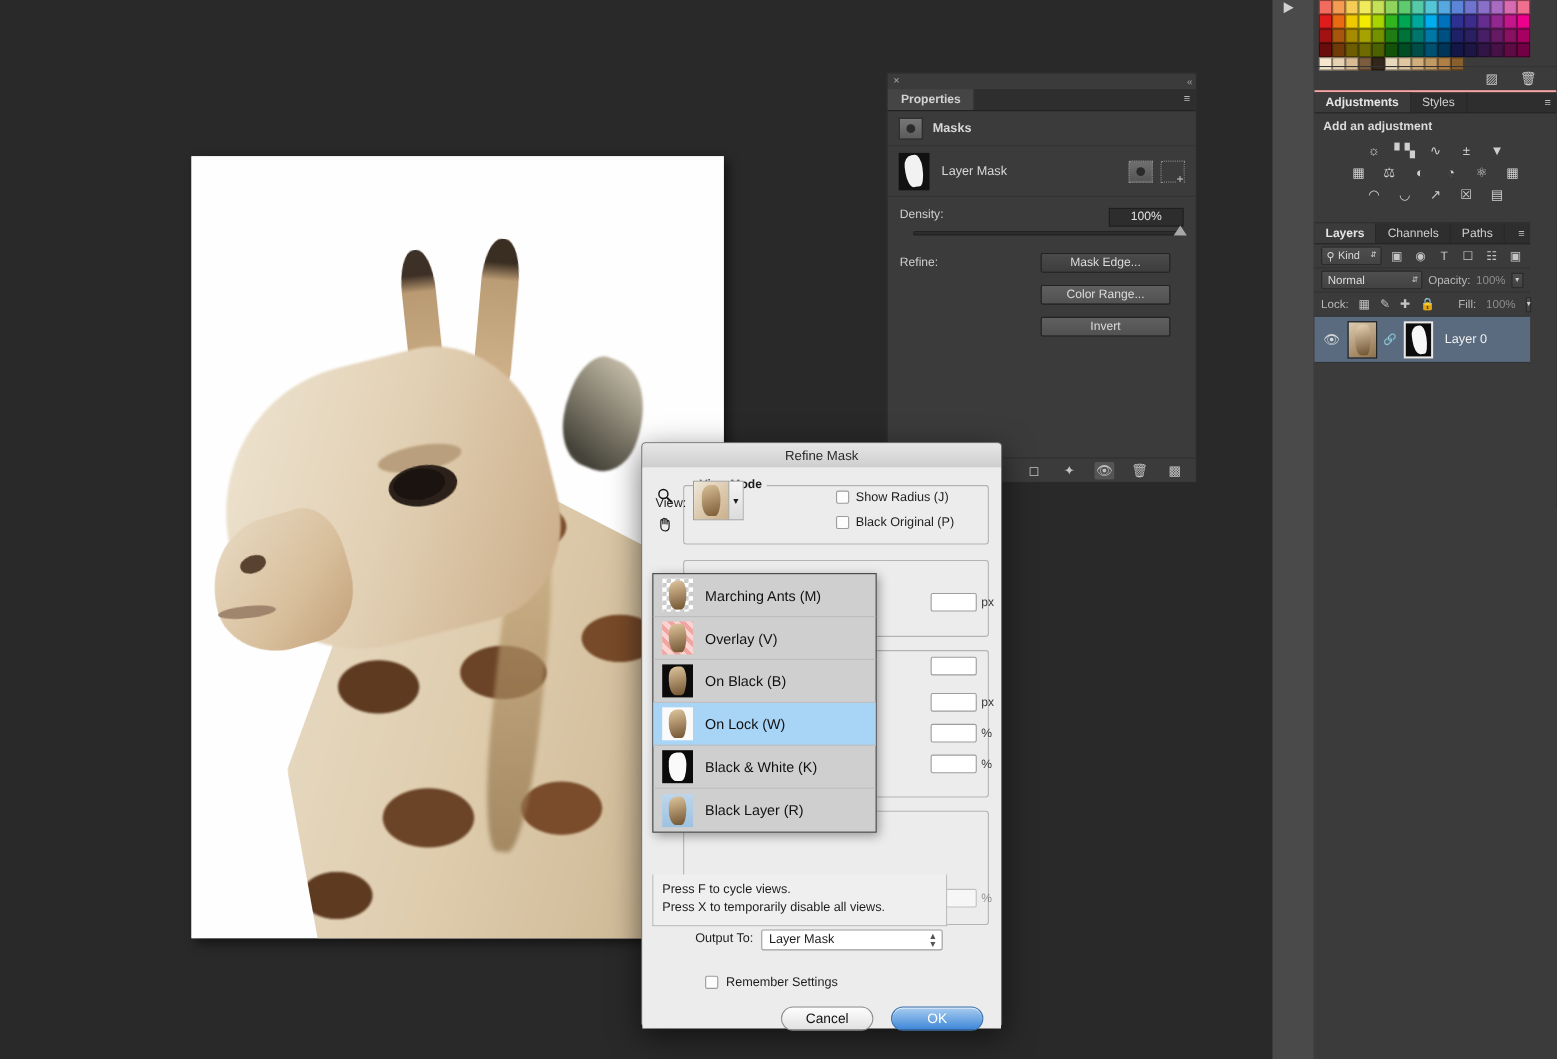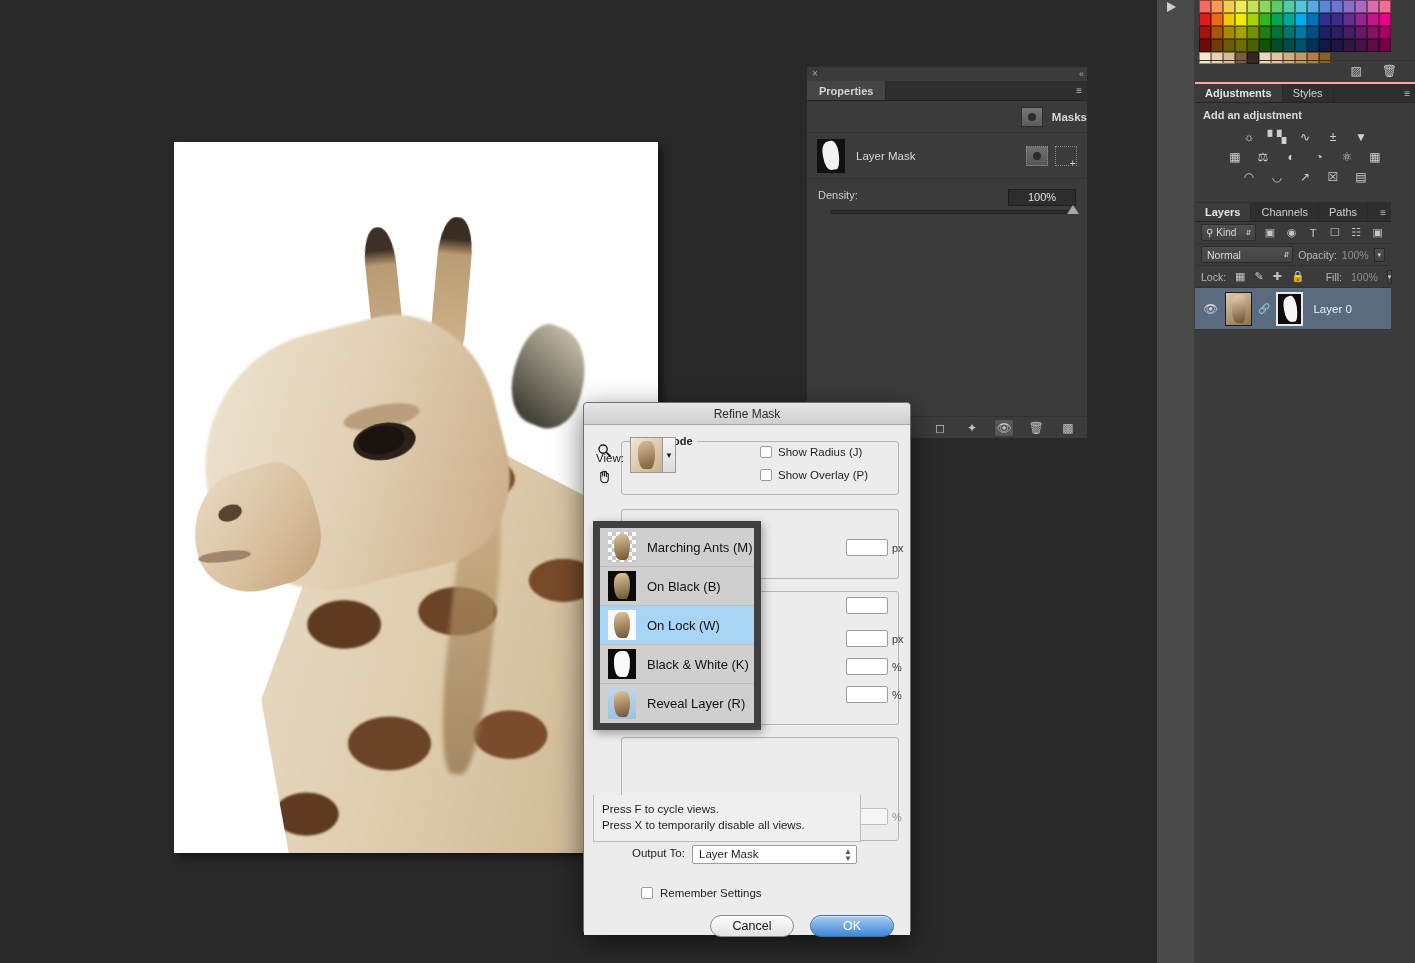--- a/index.html
+++ b/index.html
@@ -69,21 +69,21 @@
       background: #3b3b3b; border: 1px solid #2a2a2a; color: #c8c8c8; font-size: 11px; }
   #prop-titlebar { height: 14px; background: #3b3b3b; position: relative; }
   #prop-close { position: absolute; left: 5px; top: 1px; font-size: 10px; color: #a6a6a6; line-height: 12px; }
   #prop-collapse { position: absolute; right: 4px; top: 2px; font-size: 9px; color: #a6a6a6; letter-spacing: -1px; }
   #prop-tabs { height: 20px; background: #2e2e2e; display: flex; align-items: stretch; position: relative;
       border-bottom: 1px solid #222; }
   .ptab { padding: 0 12px; display: flex; align-items: center; font-size: 11px; font-weight: bold;
       color: #d2d2d2; background: #454545; border-right: 1px solid #2a2a2a; }
   #prop-menu { position: absolute; right: 5px; top: 4px; color: #bbb; font-size: 10px; }
   #prop-head { height: 32px; display: flex; align-items: center; gap: 9px; padding-left: 10px;
-      background: #3b3b3b; border-bottom: 1px solid #323232; justify-content: flex-end; }
+      background: #3b3b3b; border-bottom: 1px solid #323232; }
   .mask-chip { width: 22px; height: 20px; background: linear-gradient(#777,#5b5b5b);
       border: 1px solid #2c2c2c; display: flex; align-items: center; justify-content: center; }
   .mask-chip i { width: 8px; height: 8px; border-radius: 50%; background: #2b2b2b; display:block; }
   #prop-head-label { font-weight: bold; color: #d8d8d8; font-size: 11.5px; }
   #prop-layermask { height: 46px; display: flex; align-items: center; padding: 0 10px; gap: 11px;
       background: #3b3b3b; border-bottom: 1px solid #323232; position: relative; }
   #lm-thumb { width: 28px; height: 34px; background: #111; position: relative; overflow: hidden; }
   #lm-thumb:after { content: ''; position: absolute; left: 22%; top: 8%; width: 56%; height: 86%;
       background: #f2f2f2; border-radius: 48% 36% 30% 40% / 34% 44% 56% 50%; transform: rotate(-8deg); }
   #lm-label { font-size: 11.5px; color: #d8d8d8; }
@@ -150,22 +150,22 @@
   #out-box { left: 37px; top: 312px; width: 278px; height: 104px; }
   .mini-field { position: absolute; width: 42px; height: 17px; background: #fff; border: 1px solid #9d9d9d;
       border-radius: 2px; }
   .unit { position: absolute; font-size: 11px; color: #3a3a3a; }
   #out-label { position: absolute; left: 48px; top: 422px; font-size: 11.5px; }
   #out-select { position: absolute; left: 108px; top: 420px; width: 165px; height: 19px; background: #fff;
       border: 1px solid #9d9d9d; border-radius: 2px; font-size: 11.5px; line-height: 17px; padding-left: 6px; }
   #out-select-arrow { position: absolute; right: 4px; top: 2px; font-size: 8px; color: #555; line-height: 7px; }
 
   
-  #vm-dropdown { position: absolute; left: 9px; top: 96px; width: 168px; background: #cfcfcf;
-      border: 7px solid #404040; box-shadow: 2px 3px 9px rgba(0,0,0,.35); z-index: 40; }
+  #vm-dropdown { position: absolute; left: 9px; top: 96px; width: 204px; background: #cfcfcf;
+      border: 1px solid #404040; box-shadow: 2px 3px 9px rgba(0,0,0,.35); z-index: 40; }
   .vm-item { height: 39px; display: flex; align-items: center; gap: 11px; padding-left: 8px;
       border-bottom: 1px solid #bdbdbd; font-size: 13px; color: #111; }
   .vm-item:last-child { border-bottom: none; }
   .vm-item.selected { background: #a8d4f6; }
   .vm-ico { width: 28px; height: 30px; border: 0; position: relative; overflow: hidden; flex: 0 0 28px; }
   .chk { background-image:
       linear-gradient(45deg,#c8c8c8 25%,transparent 25%,transparent 75%,#c8c8c8 75%),
       linear-gradient(45deg,#c8c8c8 25%,#fff 25%,#fff 75%,#c8c8c8 75%);
       background-size: 8px 8px; background-position: 0 0, 4px 4px; }
   .vm-ico .gfig { position: absolute; left: 22%; top: 8%; width: 58%; height: 86%;
@@ -310,20 +310,26 @@
 
     <div class="prop-row">
       <span class="prop-row-label">Density:</span>
       <span class="prop-field">100%</span>
       <div class="slider-track">
         <span class="slider-knob" style="left: calc(100% - 6px);"></span>
       </div>
     </div>
 
 
+    <div id="refine-row">
+      <span id="refine-label">Refine:</span>
+      <span class="pbtn dark" style="top:0;">Mask Edge...</span>
+      <span class="pbtn light" style="top:29px;">Color Range...</span>
+      <span class="pbtn light" style="top:58px;">Invert</span>
+    </div>
 
     <div id="prop-footer">
       <span class="pf-ico">◻</span>
       <span class="pf-ico">✦</span>
       <span class="pf-ico active">👁</span>
       <span class="pf-ico">🗑</span>
       <span class="pf-ico">▩</span>
     </div>
   </div>
 
@@ -352,21 +358,21 @@
       <div id="vm-thumb-wrap">
         <div id="vm-thumb"></div>
         <div id="vm-thumb-arrow">▼</div>
       </div>
       <label class="cbrow" id="cb-radius">
         <span class="cbox"></span>
         <span>Show Radius (J)</span>
       </label>
       <label class="cbrow" id="cb-original">
         <span class="cbox"></span>
-        <span>Show Overlay (P)</span>
+        <span>Black Original (P)</span>
       </label>
 
       <div class="group-box" id="ed-box"></div>
       <span class="mini-field" style="left:262px; top:114px;"></span>
       <span class="unit" style="left:308px; top:117px;">px</span>
 
       <div class="group-box" id="ad-box"></div>
       <span class="mini-field" style="left:262px; top:172px;"></span>
       <span class="mini-field" style="left:262px; top:205px;"></span>
       <span class="unit" style="left:308px; top:208px;">px</span>
@@ -386,20 +392,26 @@
       </div>
 
       <div id="vm-dropdown">
         <div class="vm-item">
           <span class="vm-ico chk">
               <span class="gfig"></span>
             </span>
           <span>Marching Ants (M)</span>
         </div>
         <div class="vm-item">
+          <span class="vm-ico redbg">
+              <span class="gfig"></span>
+            </span>
+          <span>Overlay (V)</span>
+        </div>
+        <div class="vm-item">
           <span class="vm-ico blackbg">
               <span class="gfig"></span>
             </span>
           <span>On Black (B)</span>
         </div>
         <div class="vm-item selected">
           <span class="vm-ico whitebg">
               <span class="gfig"></span>
             </span>
           <span>On Lock (W)</span>
@@ -407,21 +419,21 @@
         <div class="vm-item">
           <span class="vm-ico blackbg bw">
               <span class="gfig"></span>
             </span>
           <span>Black &amp; White (K)</span>
         </div>
         <div class="vm-item">
           <span class="vm-ico bluebg">
               <span class="gfig"></span>
             </span>
-          <span>Reveal Layer (R)</span>
+          <span>Black Layer (R)</span>
         </div>
       </div>
 
       <div id="vm-hints">
         <div class="hint">Press F to cycle views.</div>
         <div class="hint">Press X to temporarily disable all views.</div>
       </div>
 
       <label id="rd-remember">
         <span class="cbox"></span>

